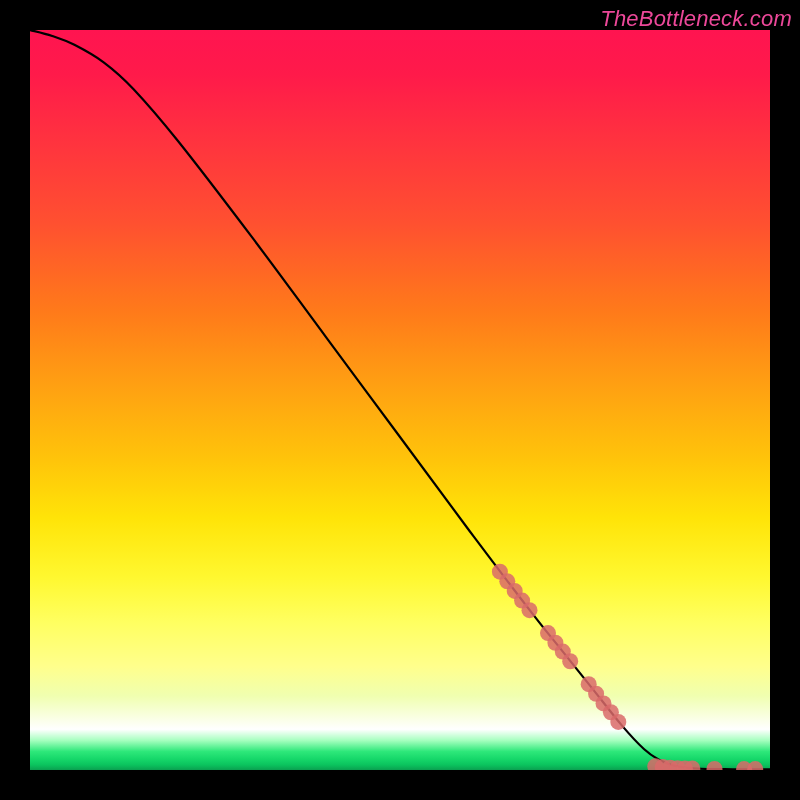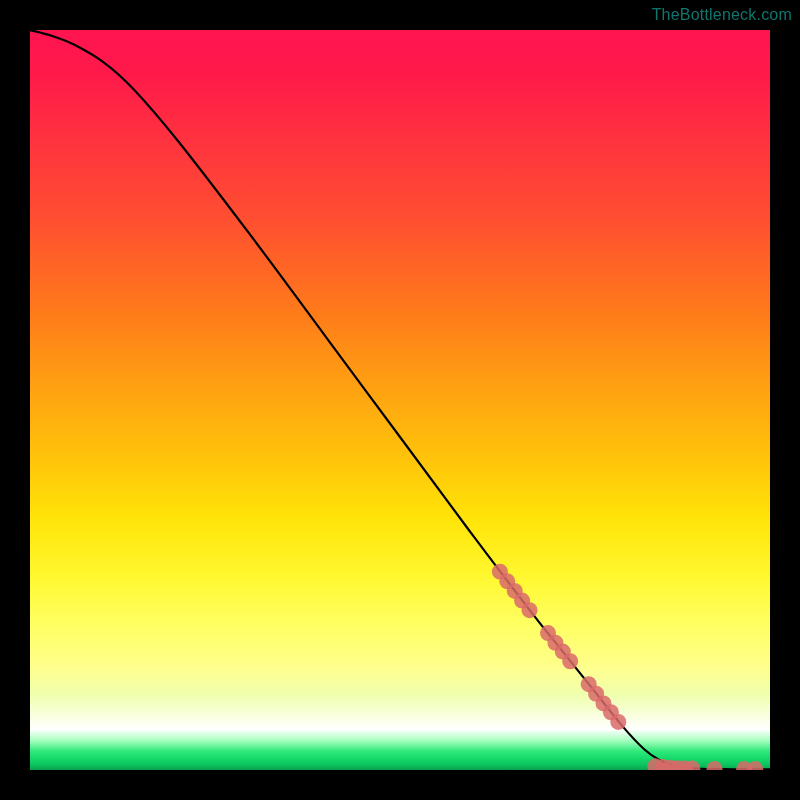--- a/index.html
+++ b/index.html
@@ -13,25 +13,26 @@
   }
   .container {
     position: relative;
     width: 800px;
     height: 800px;
   }
   .watermark {
     position: absolute;
     top: 6px;
     right: 8px;
-    color: #0f766e;
-    font-size: 16px;
+    color: #ec4899;
+    font-size: 22px;
     font-weight: 500;
     letter-spacing: 0.2px;
     z-index: 5;
+    font-style: italic;
   }
   .plot-outer {
     position: absolute;
     left: 30px;
     top: 30px;
     width: 740px;
     height: 740px;
     background: #000;
   }
   .plot-area {

